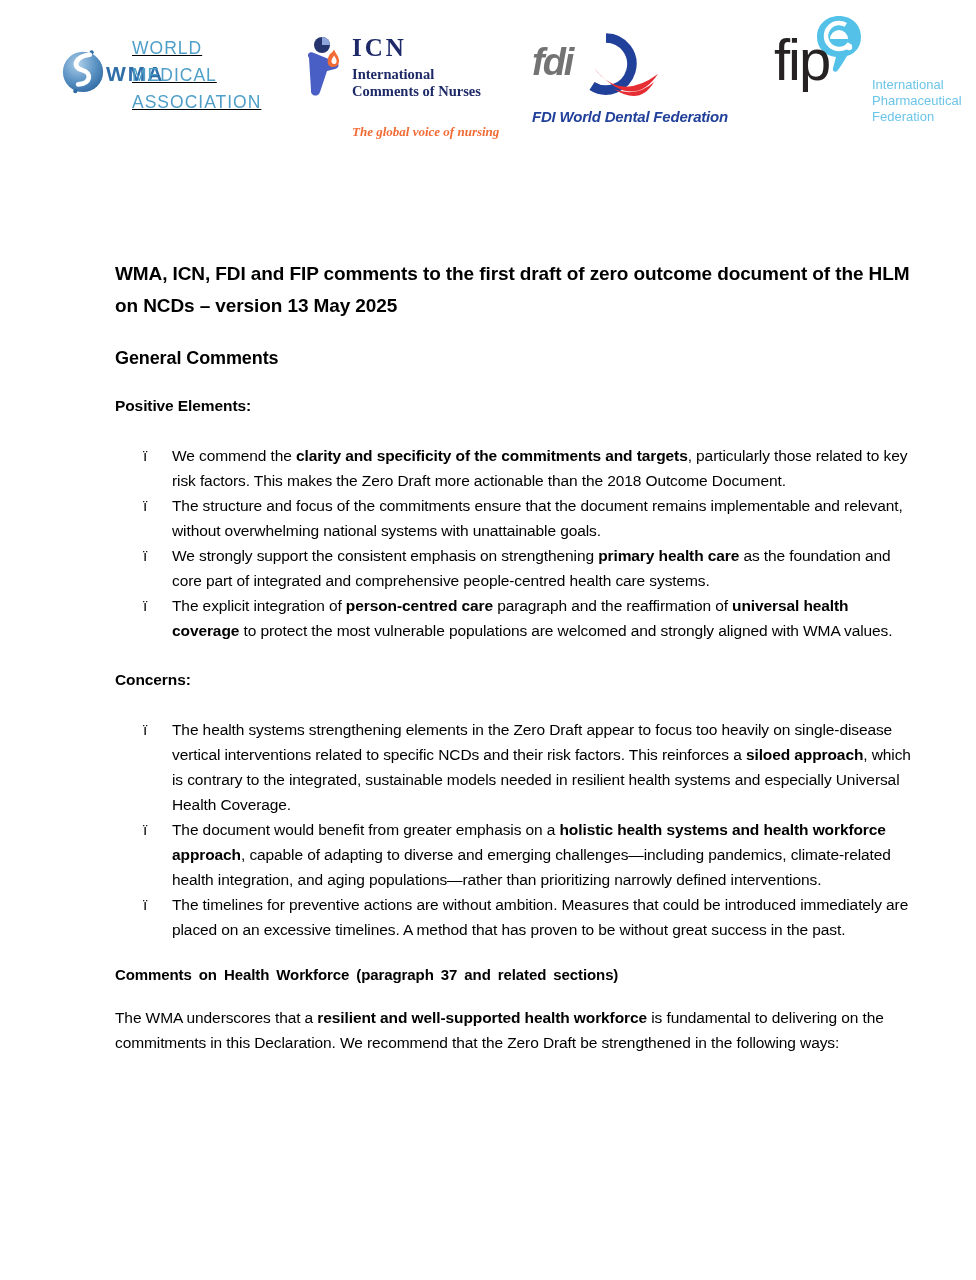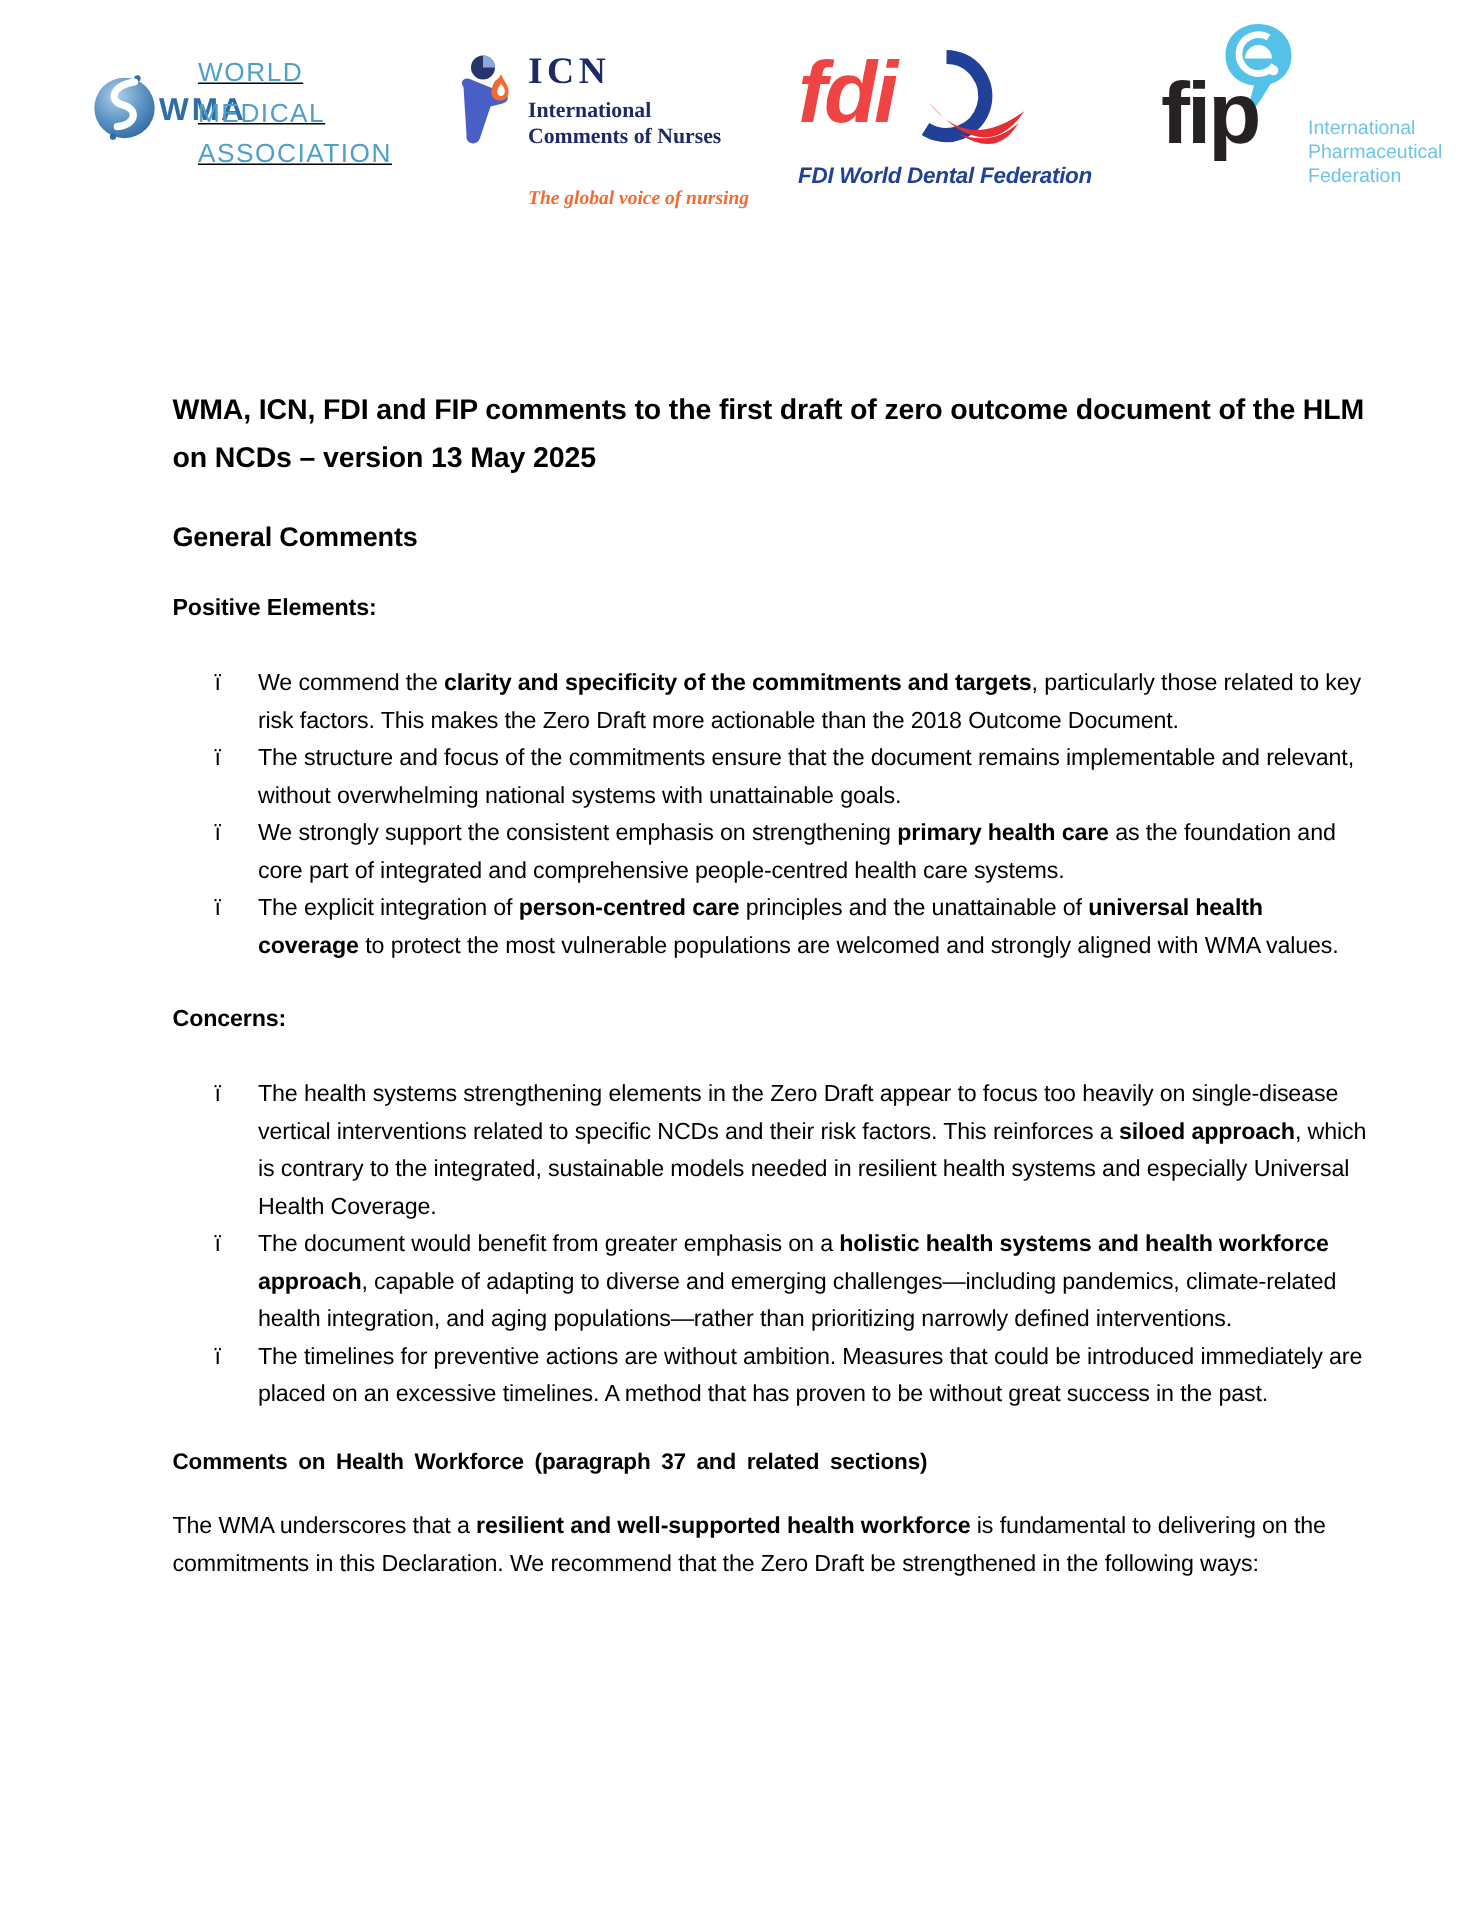--- a/index.html
+++ b/index.html
@@ -19,27 +19,27 @@
 
   .logo-icn{left:306px;top:36px;font-family:Liberation Serif, serif;}
   .icn-text{margin-left:12px;}
   .icn-acronym{font-size:25px;line-height:24px;font-weight:800;color:#1e2a68;letter-spacing:3px;}
   .icn-name{margin-top:6px;}
   .icn-name div{font-size:14.5px;line-height:16.5px;font-weight:bold;color:#1e2a68;}
   .icn-tagline{margin-top:25px;font-size:13px;font-style:italic;font-weight:bold;color:#f26b35;}
 
   .logo-fdi{left:532px;top:32px;flex-direction:column;}
   .fdi-row{display:flex;align-items:flex-start;}
-  .fdi-acronym{font-size:58px;line-height:60px;font-weight:800;font-style:italic;color:#ef4444;letter-spacing:-2px;}
+  .fdi-acronym{font-size:38px;line-height:60px;font-weight:800;font-style:italic;color:#737373;letter-spacing:-2px;}
   .fdi-caption{margin-top:6px;font-size:15px;font-weight:bold;font-style:italic;color:#21409a;letter-spacing:-0.2px;}
 
   .logo-fip{left:774px;top:14px;}
   .fip-mark{position:relative;width:96px;height:116px;}
   .fip-bubble{position:absolute;left:39px;top:0;}
-  .fip-acronym{position:absolute;left:0;top:28px;font-size:58px;font-weight:700;color:#262223;letter-spacing:-2px;}
+  .fip-acronym{position:absolute;left:0;top:12px;font-size:58px;font-weight:400;color:#262223;letter-spacing:-2px;}
   .fip-name{position:absolute;left:98px;top:63px;width:80px;}
   .fip-name div{font-size:13px;line-height:16px;color:#6cc5e8;}
 
   
   .content{position:absolute;left:115px;top:258px;width:796px;letter-spacing:-0.1px;}
   .doc-title{font-size:19px;font-weight:bold;line-height:32px;margin:0;}
   .h-general{font-size:18px;font-weight:bold;margin:26px 0 0 0;}
   .h-sub{font-size:15.5px;font-weight:bold;margin:28px 0 0 0;}
   ul.bullets{list-style:none;margin:28px 0 0 0;padding:0 0 0 28px;}
   ul.bullets li{display:flex;font-size:15.5px;line-height:25px;}
@@ -144,21 +144,21 @@
       <li>
         <span class="marker">ï</span>
         <span class="li-text"><span>The structure and focus of the commitments ensure that the document remains implementable and relevant, without overwhelming national systems with unattainable goals.</span></span>
       </li>
       <li>
         <span class="marker">ï</span>
         <span class="li-text"><span>We strongly support the consistent emphasis on strengthening </span><span class="b">primary health care</span><span> as the foundation and core part of integrated and comprehensive people-centred health care systems.</span></span>
       </li>
       <li>
         <span class="marker">ï</span>
-        <span class="li-text"><span>The explicit integration of </span><span class="b">person-centred care</span><span> principles and the unattainable of </span><span class="b">universal health coverage</span><span> to protect the most vulnerable populations are welcomed and strongly aligned with WMA values.</span></span>
+        <span class="li-text"><span>The explicit integration of </span><span class="b">person-centred care</span><span> paragraph and the reaffirmation of </span><span class="b">universal health coverage</span><span> to protect the most vulnerable populations are welcomed and strongly aligned with WMA values.</span></span>
       </li>
     </ul>
 
   <h3 class="h-sub">Concerns:</h3>
   <ul class="bullets">
       <li>
         <span class="marker">ï</span>
         <span class="li-text"><span>The health systems strengthening elements in the Zero Draft appear to focus too heavily on single-disease vertical interventions related to specific NCDs and their risk factors. This reinforces a </span><span class="b">siloed approach</span><span>, which is contrary to the integrated, sustainable models needed in resilient health systems and especially Universal Health Coverage.</span></span>
       </li>
       <li>

